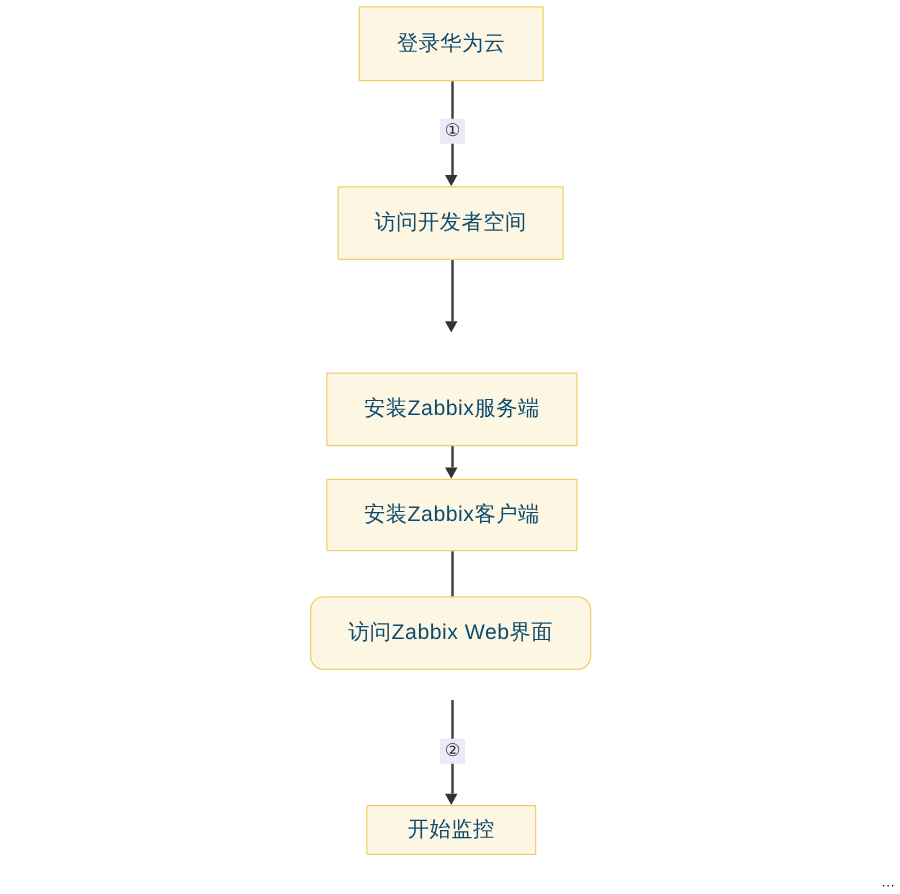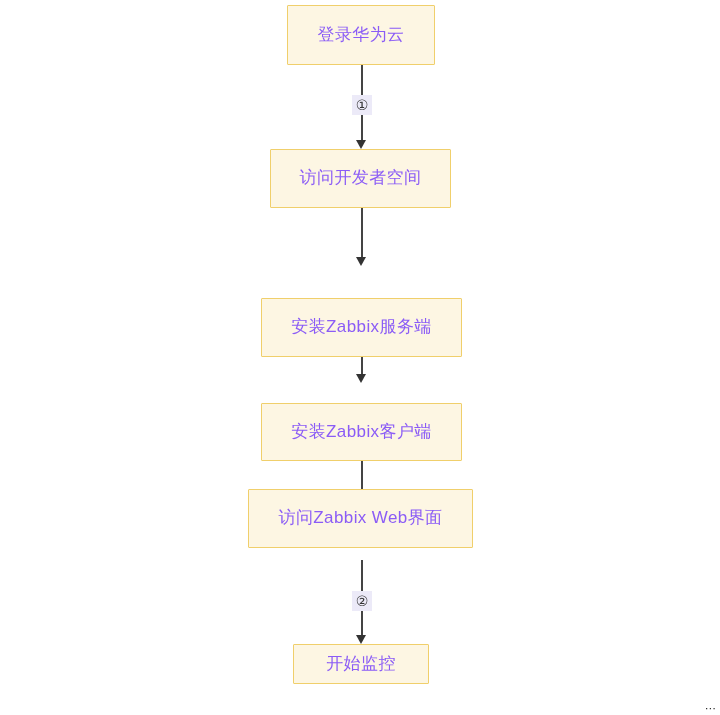--- a/index.html
+++ b/index.html
@@ -19,21 +19,21 @@
   }
   .node {
     position: absolute;
     box-sizing: border-box;
     background: #fdf6e3;
     border: 1px solid #f0cf6b;
     border-radius: 1px;
     display: flex;
     align-items: center;
     justify-content: center;
-    color: #8b5cf6;
+    color: #0c4a6e;
     font-size: 17px;
     line-height: 1.2;
     letter-spacing: 0.4px;
     white-space: nowrap;
     font-family: "Liberation Sans", "DejaVu Sans", sans-serif;
   }
   .node-label {
     display: block;
     text-align: center;
   }
@@ -115,25 +115,25 @@
   </div>
 
   <div class="node" style="left:270px; top:149px; width:181px; height:59px;">
     <span class="node-label">访问开发者空间</span>
   </div>
 
   <div class="node" style="left:261px; top:266px; width:201px; height:59px;margin-top:32px;">
     <span class="node-label">安装Zabbix服务端</span>
   </div>
 
-  <div class="node" style="left:261px; top:383px; width:201px; height:58px;margin-top:20px;">
+  <div class="node" style="left:261px; top:383px; width:201px; height:58px;">
     <span class="node-label">安装Zabbix客户端</span>
   </div>
 
-  <div class="node" style="left:248px; top:489px; width:225px; height:59px;">
+  <div class="node" style="left:248px; top:477px; width:225px; height:59px;border-radius:11px;">
     <span class="node-label">访问Zabbix Web界面</span>
   </div>
 
   <div class="node" style="left:293px; top:644px; width:136px; height:40px;">
     <span class="node-label">开始监控</span>
   </div>
 
   <div class="corner-dots">⋯</div>
 
 </div>

